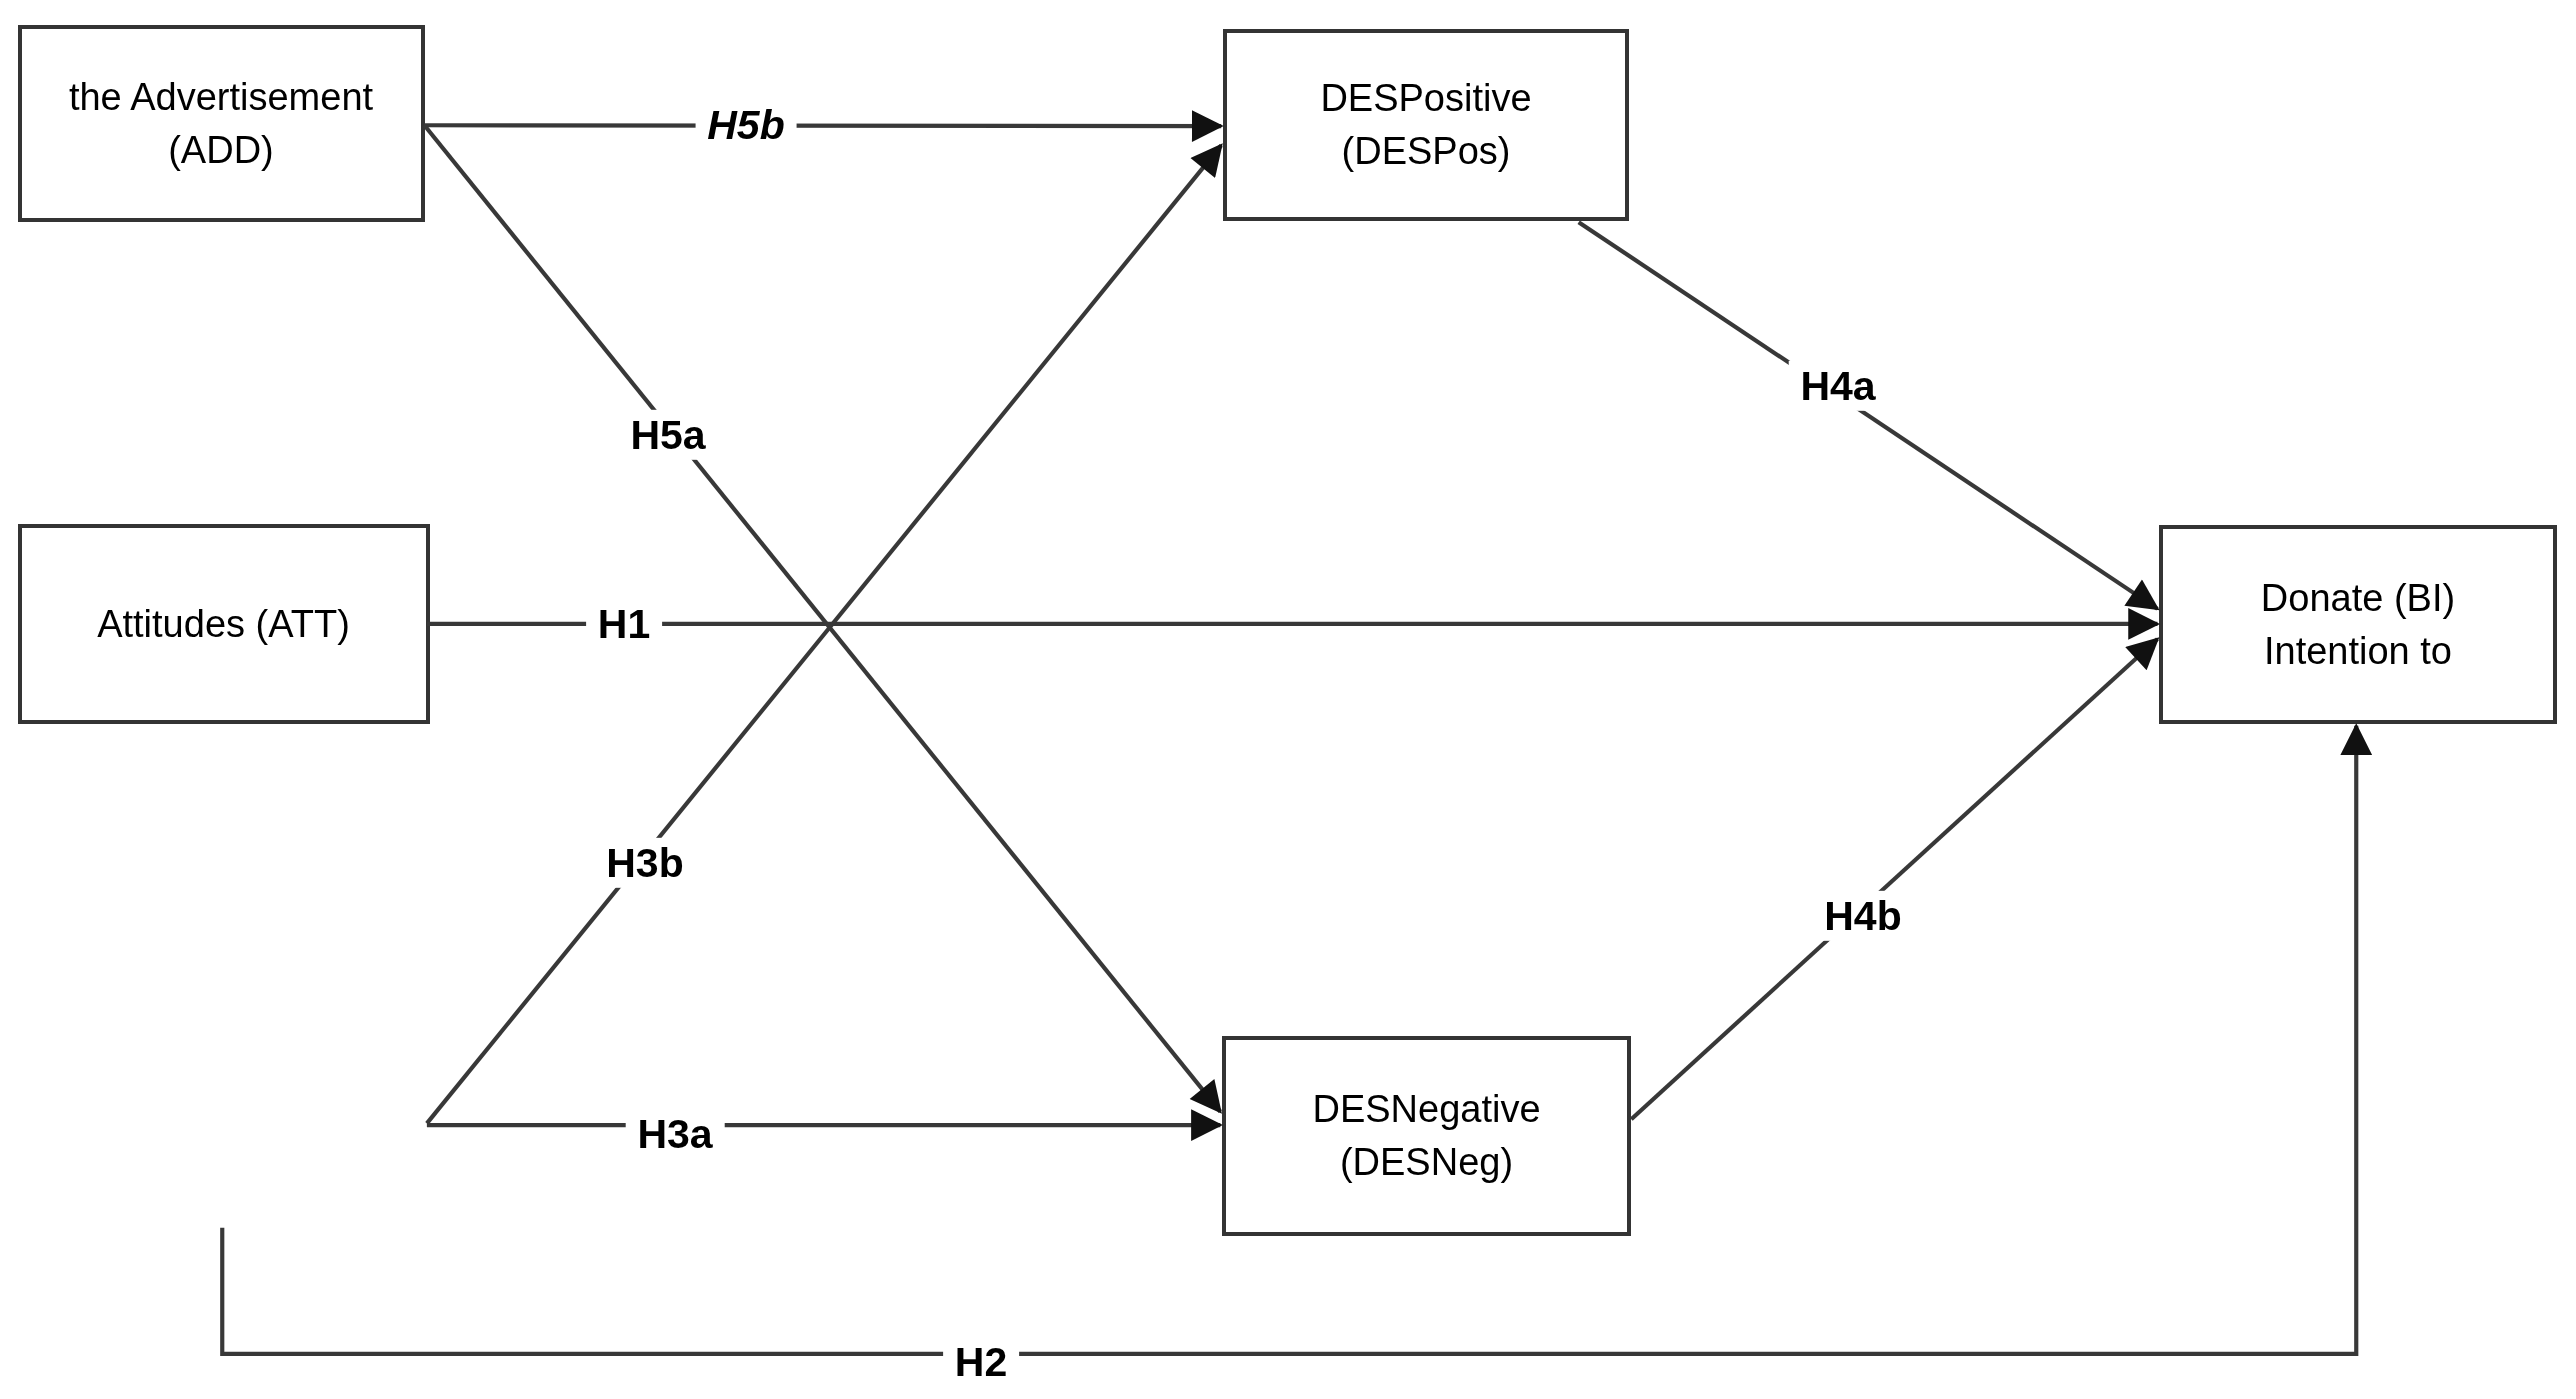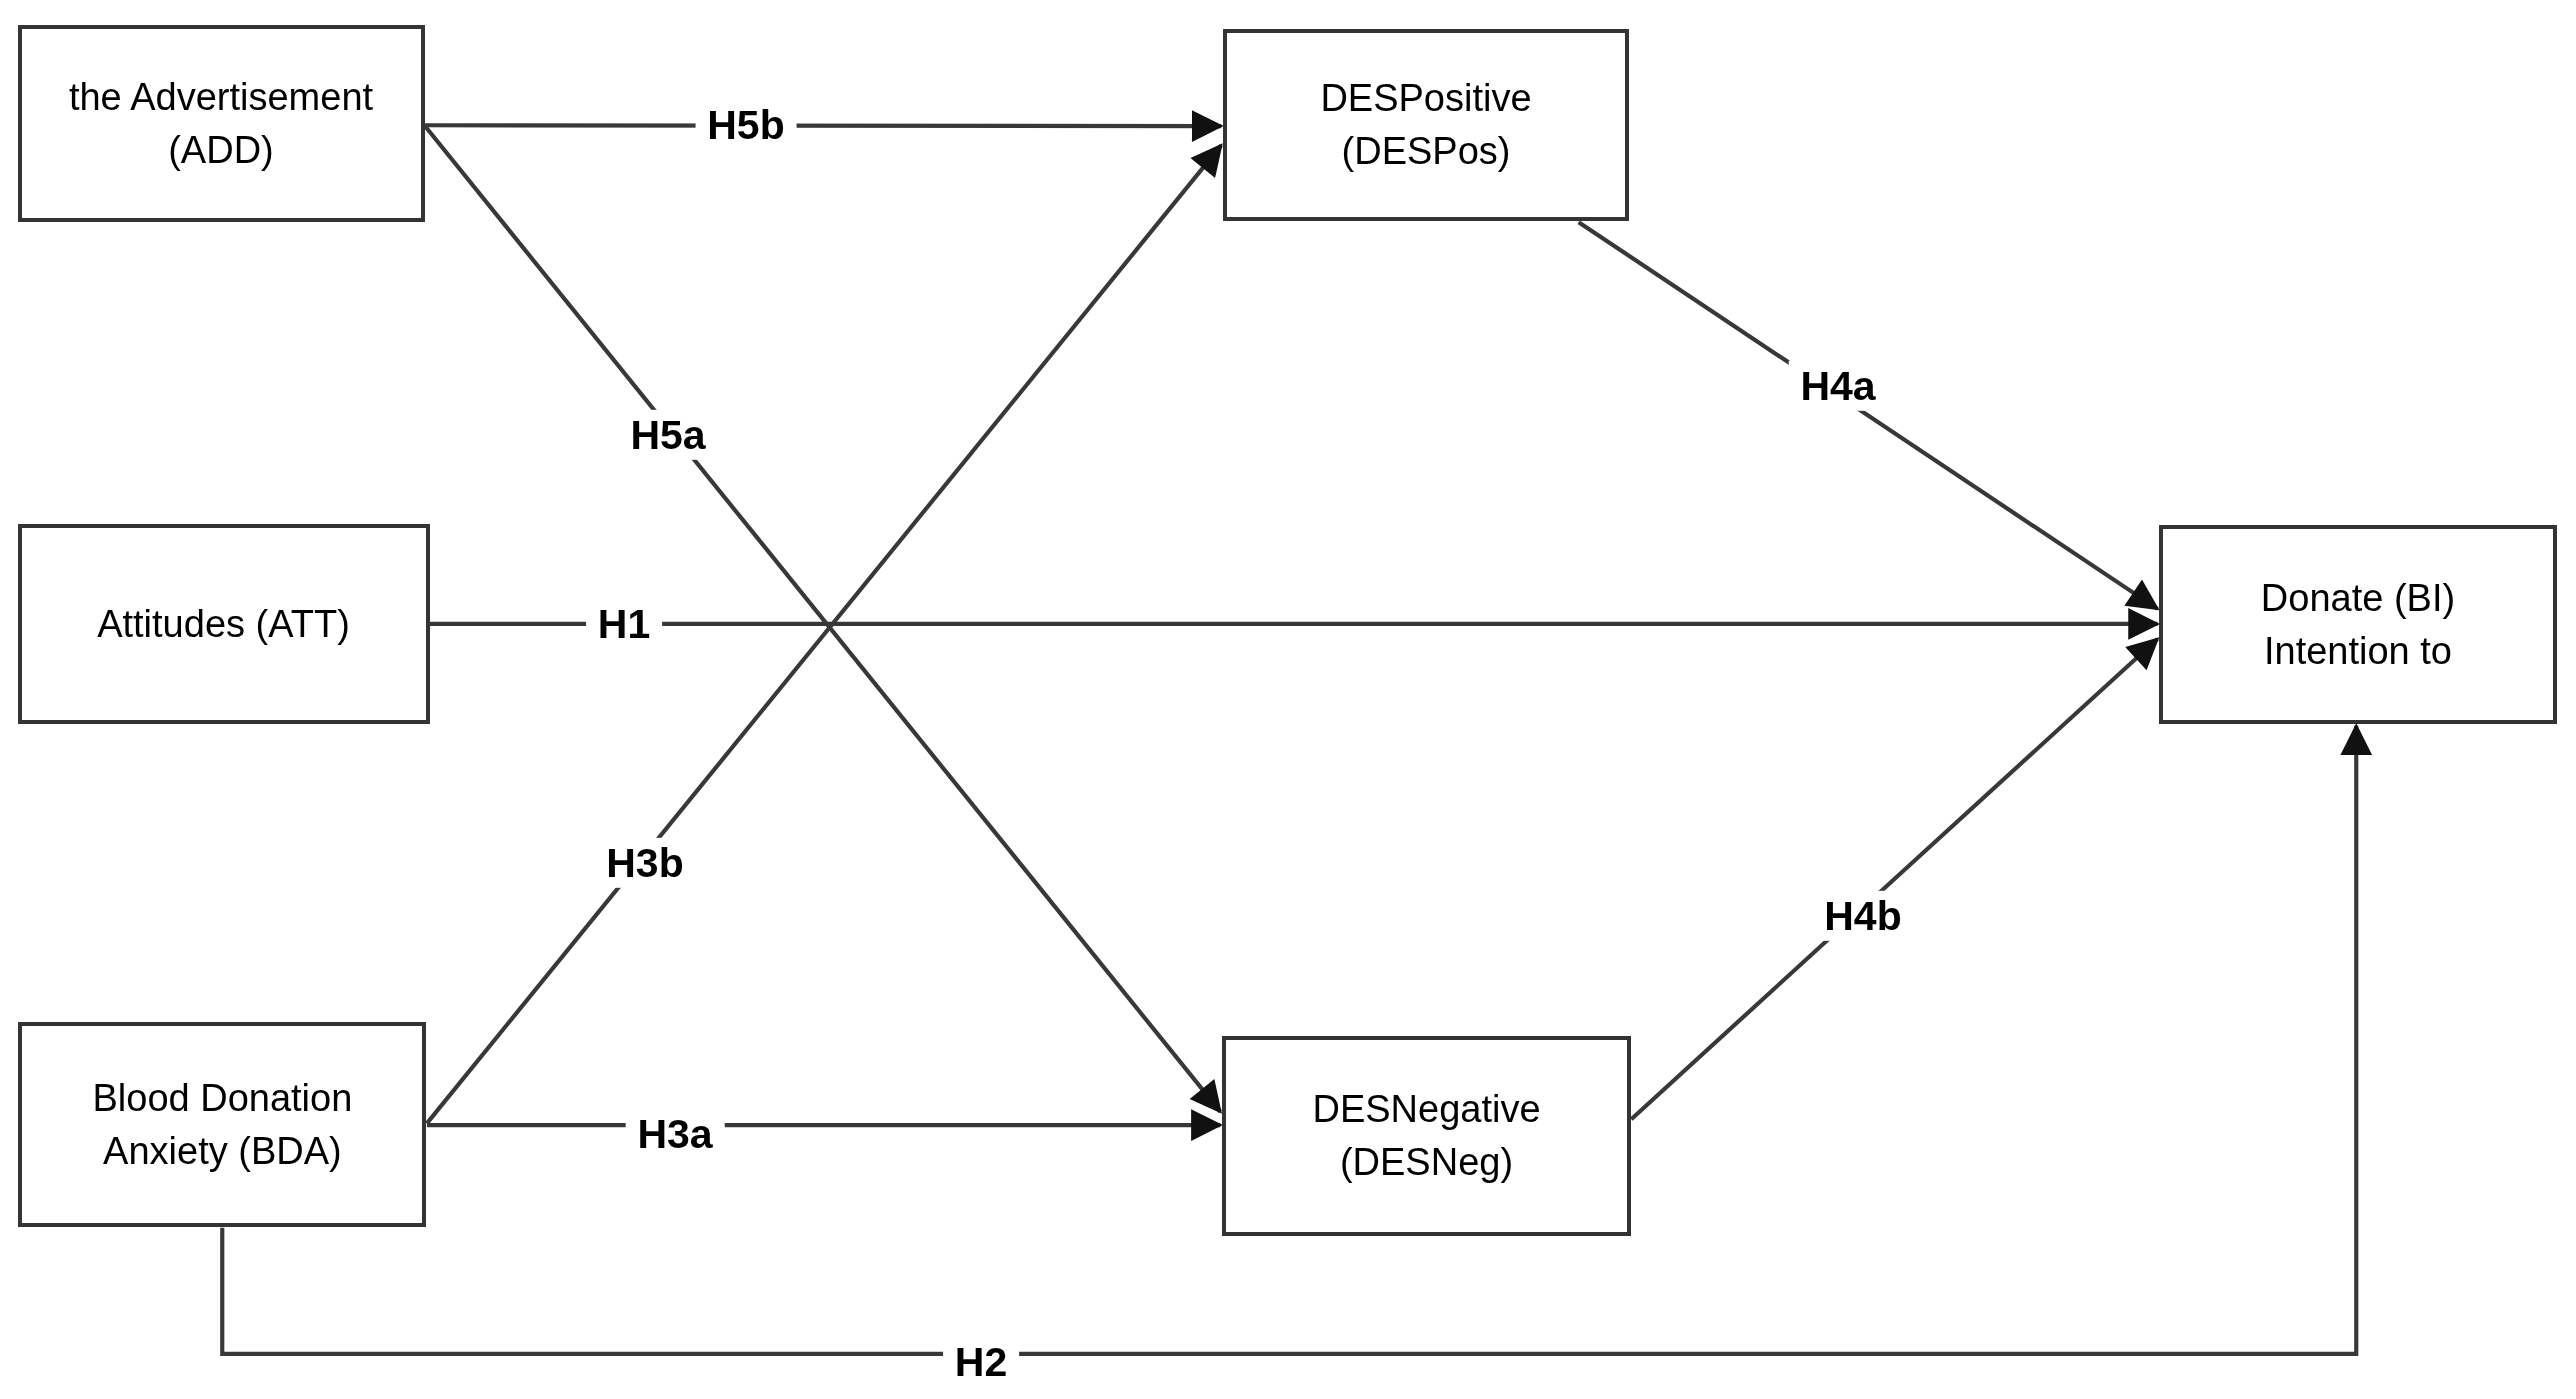--- a/index.html
+++ b/index.html
@@ -47,21 +47,21 @@
     white-space: nowrap;
   }
   
   #node-add    { left: 17.5px;   top: 25px;   width: 407px; height: 197px; }
   #node-att    { left: 17.5px;   top: 524px;  width: 412px; height: 200px; }
   #node-bda    { left: 18.4px;   top: 1022px; width: 408px; height: 205px; }
   #node-despos { left: 1223px; top: 29px;   width: 406px; height: 192px; }
   #node-desneg { left: 1222px; top: 1024px; width: 409px; height: 200px; margin-top: 12px; }
   #node-bi     { left: 2159px; top: 525px;  width: 398px; height: 199px; }
   
-  #label-h5b { left: 746px;  top: 125px;  }
+  #label-h5b { left: 746px;  top: 125px; font-style: italic;  }
   #label-h5a { left: 668px;  top: 435px;  }
   #label-h1  { left: 624px;  top: 624px;  }
   #label-h3b { left: 645px;  top: 863px; }
   #label-h3a { left: 675px;  top: 1134px; }
   #label-h4a { left: 1838px; top: 386px;  }
   #label-h4b { left: 1863px; top: 916px; }
   #label-h2  { left: 981px; top: 1362px; }
 </style>
 </head>
 <body>
@@ -74,26 +74,20 @@
       <div>(ADD)</div>
     </div>
   </div>
 
   <div class="node" id="node-att">
     <div class="node-text">
       <div>Attitudes (ATT)</div>
     </div>
   </div>
 
-  <div class="node" id="node-bda">
-    <div class="node-text">
-      <div>Blood Donation</div>
-      <div>Anxiety (BDA)</div>
-    </div>
-  </div>
 
   <div class="node" id="node-despos">
     <div class="node-text">
       <div>DESPositive</div>
       <div>(DESPos)</div>
     </div>
   </div>
 
   <div class="node" id="node-desneg">
     <div class="node-text">

